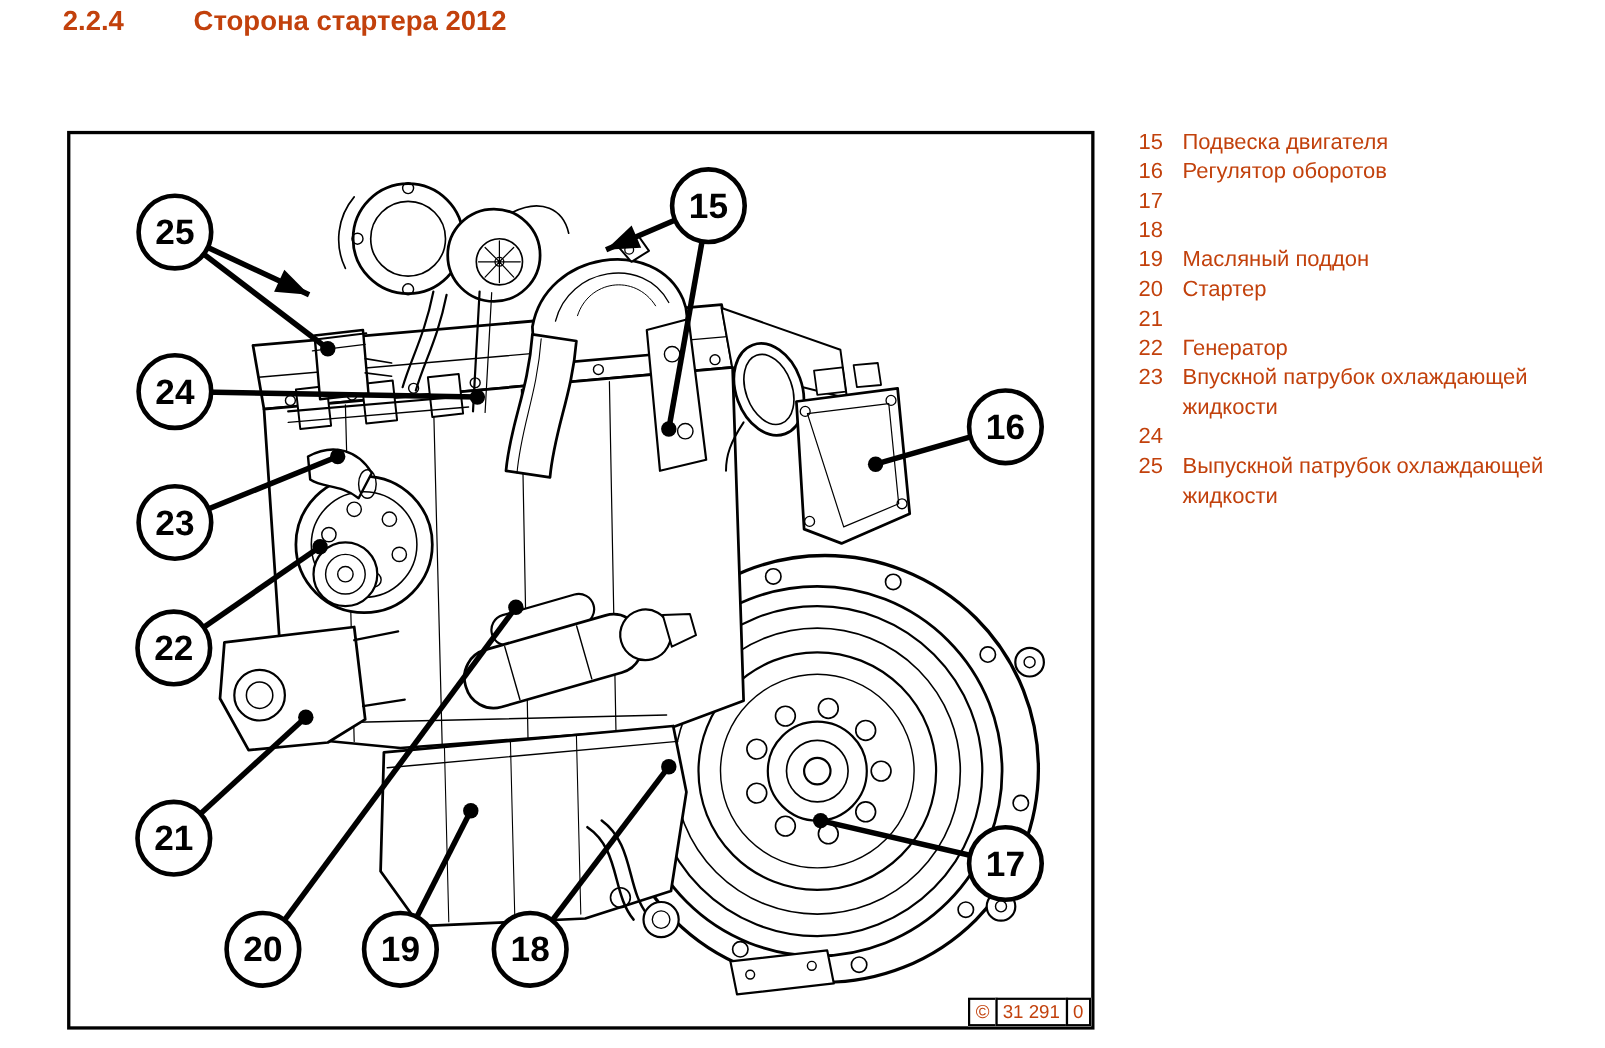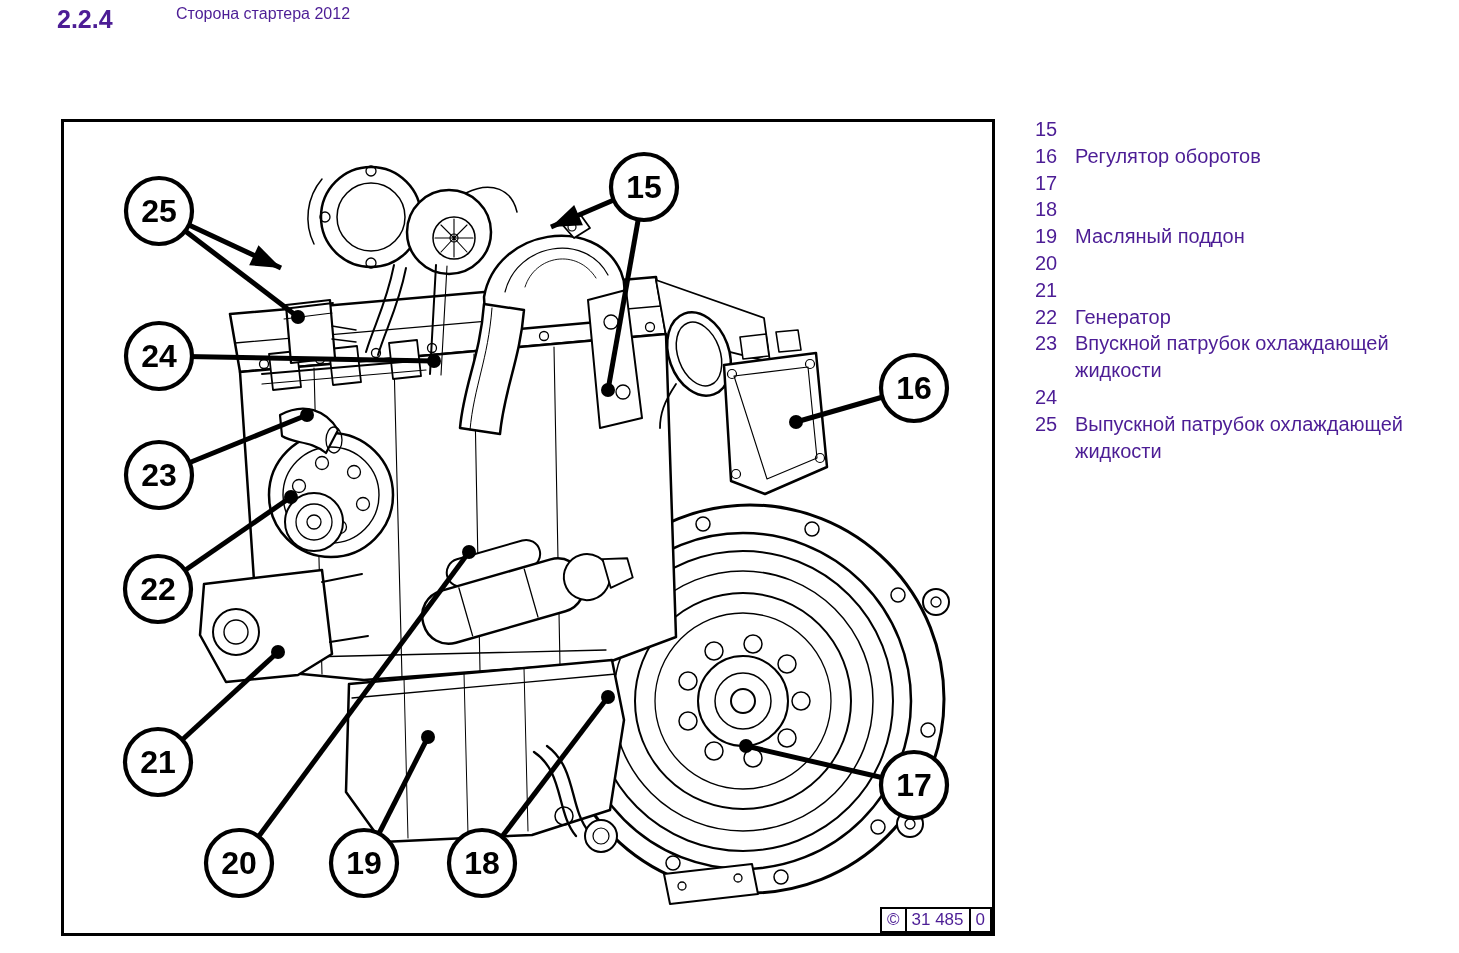--- a/index.html
+++ b/index.html
@@ -1,19 +1,19 @@
 <!DOCTYPE html>
 <html><head>
 <meta charset="utf-8">
 <style>
   html,body{margin:0;padding:0;background:#fff;}
-  .page{position:relative;width:1459px;height:953px;background:#fff;color:#4c1d95;
+  .page{position:relative;width:1459px;height:953px;background:#fff;color:#c2410c;
         font-family:"Liberation Sans",sans-serif;overflow:hidden;}
   .title-sec{position:absolute;left:57px;top:5px;font-size:25px;font-weight:bold;white-space:nowrap;}
-  .title-main{position:absolute;left:176px;top:5px;font-size:16px;font-weight:normal;white-space:nowrap;}
+  .title-main{position:absolute;left:176px;top:5px;font-size:25px;font-weight:bold;white-space:nowrap;}
   .figure{position:absolute;left:61px;top:119px;width:934px;height:817px;
           border:3px solid #000;box-sizing:border-box;background:#fff;}
   .figure svg{display:block;}
   svg text.callout-num{font-family:"Liberation Sans",sans-serif;font-weight:bold;font-size:32px;}
   .stamp{position:absolute;right:0;bottom:0;display:flex;background:#fff;}
   .stamp-cell{border:2px solid #000;font-size:17px;line-height:22px;padding:0 5px;background:#fff;white-space:nowrap;}
   .stamp-cell + .stamp-cell{margin-left:-2px;}
   .legend{position:absolute;left:1035px;top:116px;width:412px;}
   .leg-row{display:flex;font-size:20px;line-height:26.8px;}
   .leg-num{width:40px;flex:none;}
@@ -230,45 +230,47 @@
           <polygon points="217,146 185.16398851269804,143.26716766332467 194.47641174691233,123.3353144251818" fill="#000"></polygon>
           <line x1="95" y1="89" x2="234" y2="195" stroke="#000" stroke-width="5"></line>
           <circle cx="234" cy="195" r="7" fill="#000"></circle>
           <circle cx="95" cy="89" r="33" fill="#fff" stroke="#000" stroke-width="4.2"></circle>
           <text x="95" y="89" dy="11" text-anchor="middle" fill="#000" class="callout-num">25</text>
         </g>
     </svg>
 
     <div class="stamp">
       <span class="stamp-cell">©</span>
-      <span class="stamp-cell">31 485</span>
+      <span class="stamp-cell">31 291</span>
       <span class="stamp-cell">0</span>
     </div>
   </div>
 
   <div class="legend">
       <div class="leg-row">
         <span class="leg-num">15</span>
+        <span class="leg-label">Подвеска двигателя</span>
       </div>
       <div class="leg-row">
         <span class="leg-num">16</span>
         <span class="leg-label">Регулятор оборотов</span>
       </div>
       <div class="leg-row">
         <span class="leg-num">17</span>
       </div>
       <div class="leg-row">
         <span class="leg-num">18</span>
       </div>
       <div class="leg-row">
         <span class="leg-num">19</span>
         <span class="leg-label">Масляный поддон</span>
       </div>
       <div class="leg-row">
         <span class="leg-num">20</span>
+        <span class="leg-label">Стартер</span>
       </div>
       <div class="leg-row">
         <span class="leg-num">21</span>
       </div>
       <div class="leg-row">
         <span class="leg-num">22</span>
         <span class="leg-label">Генератор</span>
       </div>
       <div class="leg-row">
         <span class="leg-num">23</span>

